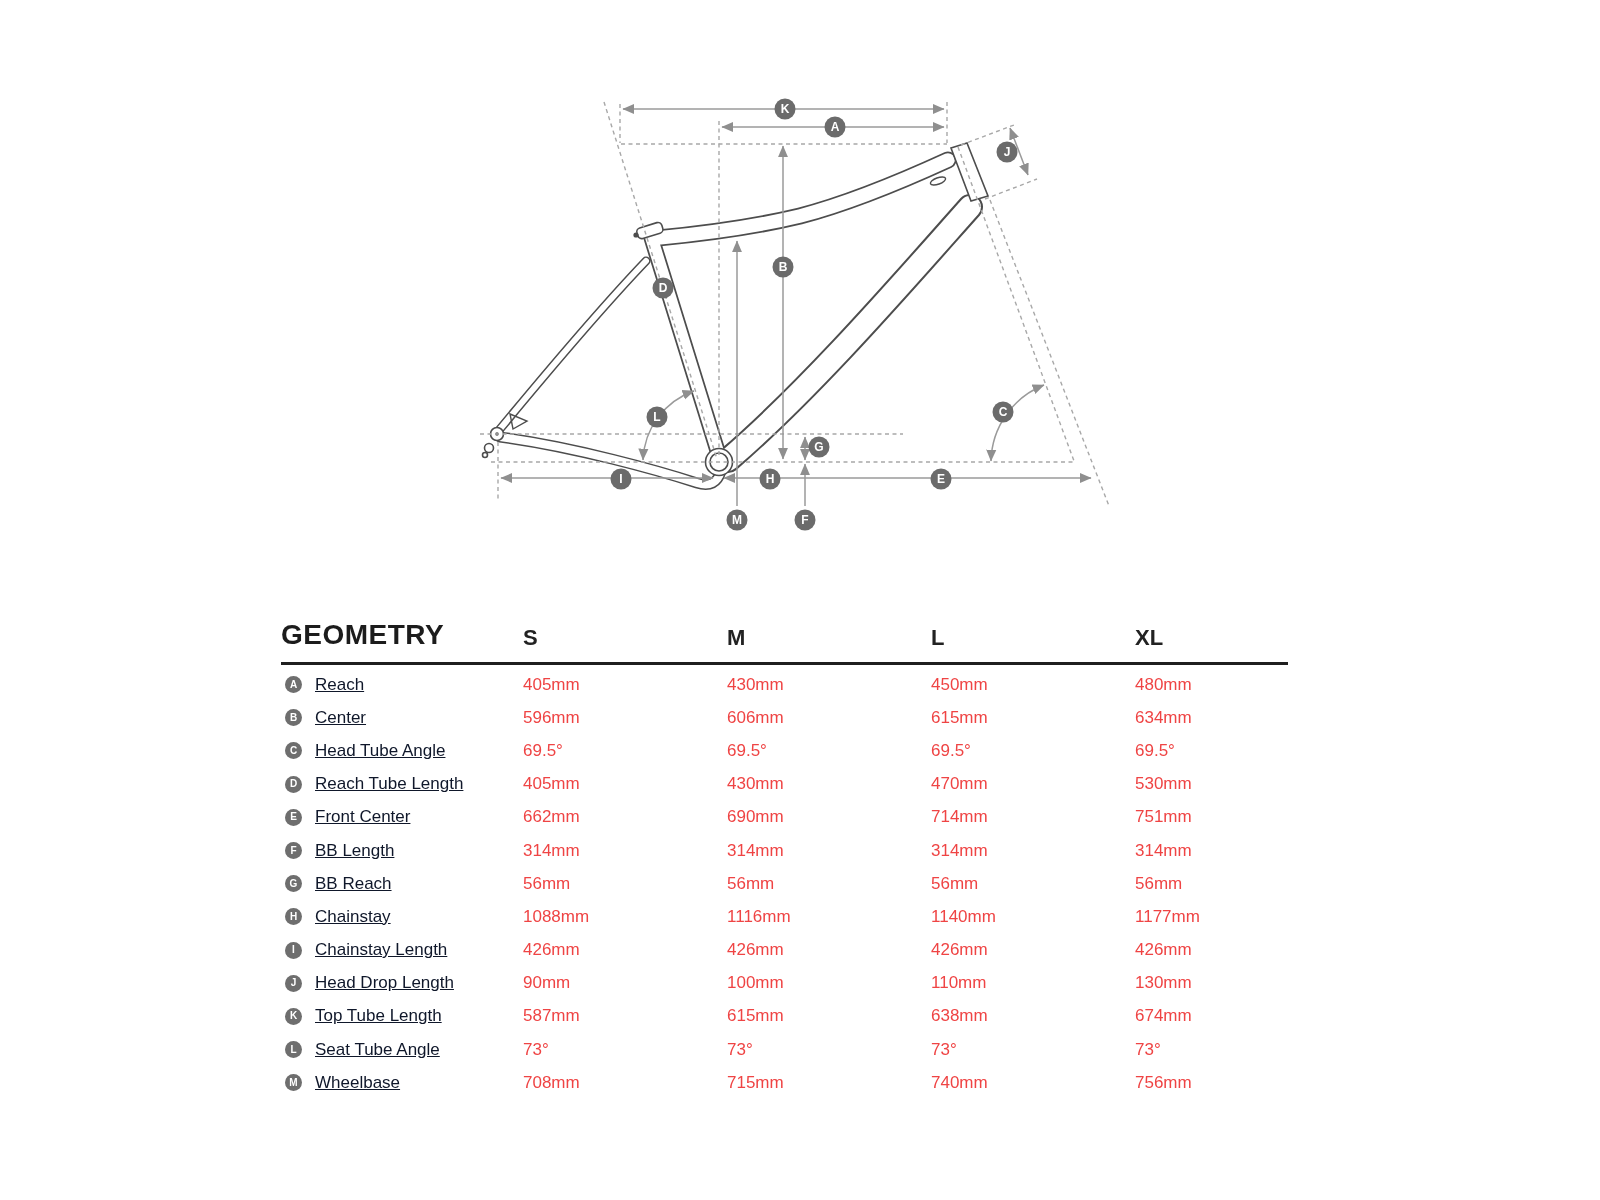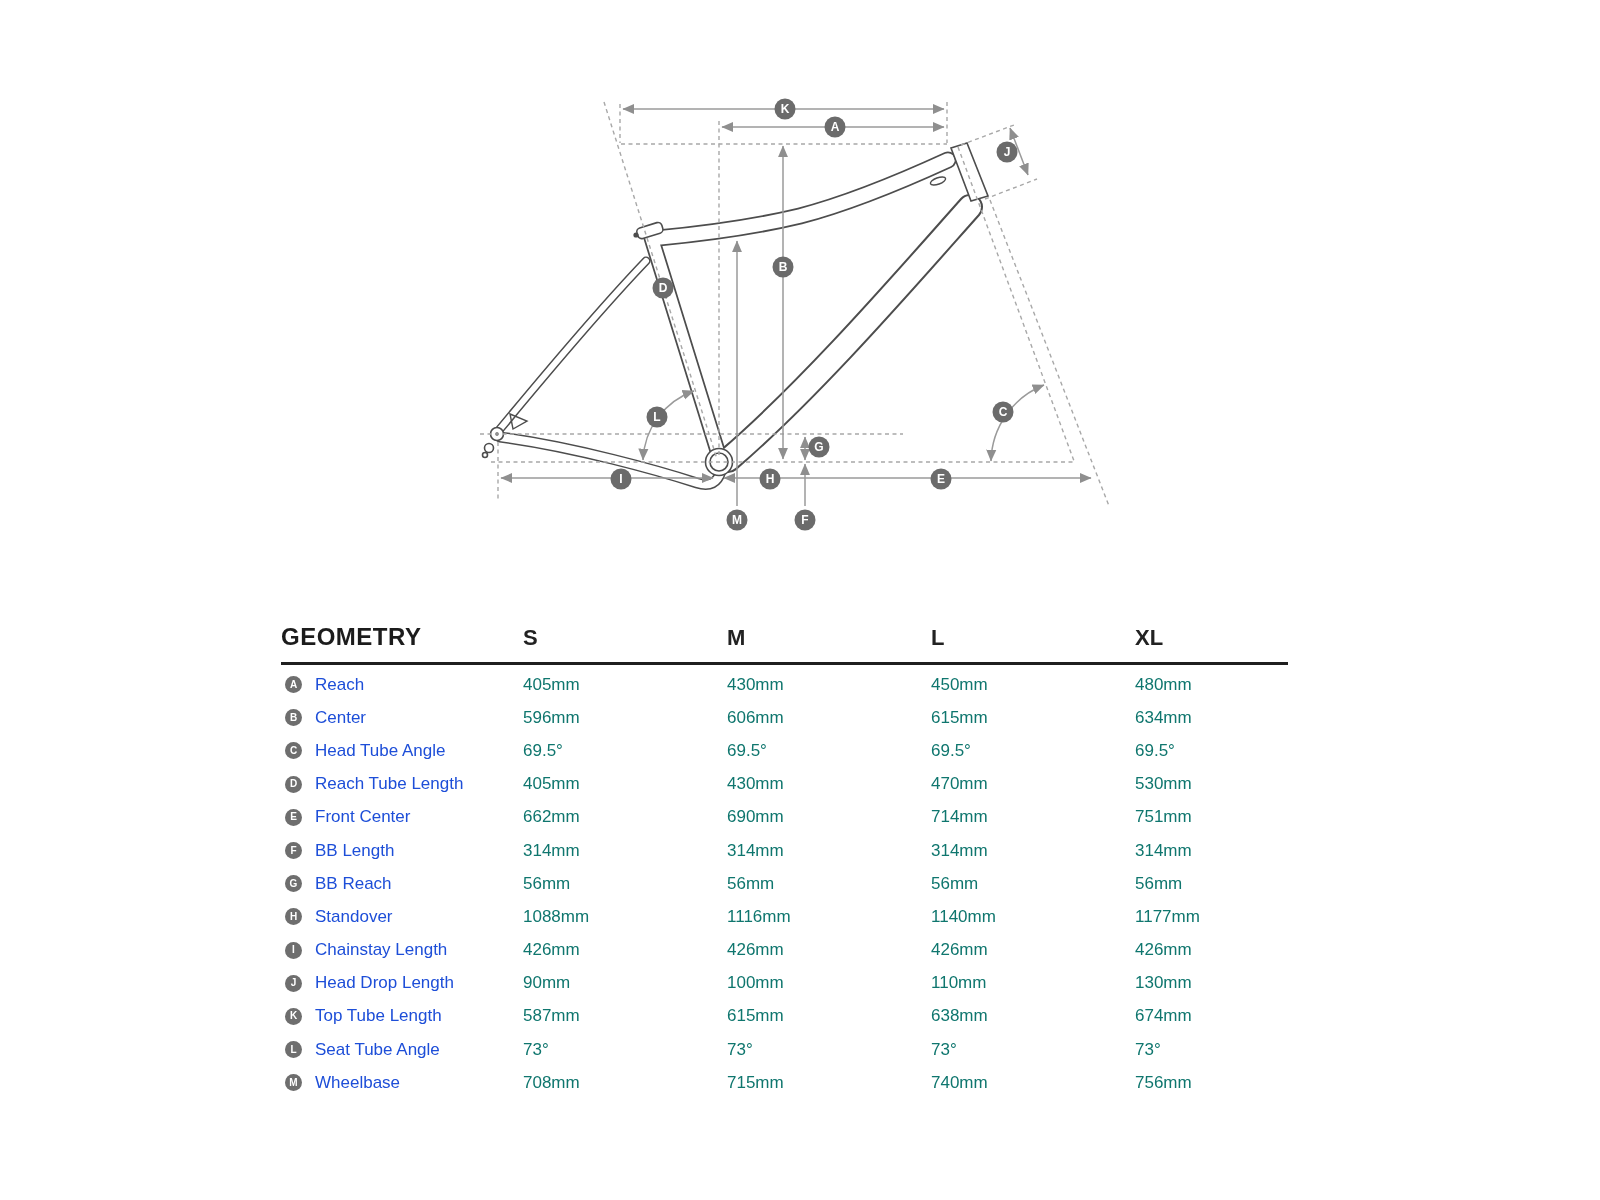--- a/index.html
+++ b/index.html
@@ -16,31 +16,31 @@
   .dash{stroke:#a8a8a8;stroke-width:1.4;fill:none;stroke-dasharray:4 3.5;}
   .dim{stroke:#9a9a9a;stroke-width:1.5;fill:none;}
   .badge-c{fill:#6b6b6b;}
   .badge-t{fill:#ffffff;font-family:"Liberation Sans",sans-serif;font-size:12px;font-weight:bold;
            text-anchor:middle;}
 
   
   .geo-table{position:absolute;left:281px;top:606px;width:1007px;color:#2d2d2d;}
   .t-head{display:grid;grid-template-columns:242px 204px 204px 204px 1fr;
           align-items:end;height:45px;padding-bottom:11px;border-bottom:3.5px solid #1f1f1f;}
-  .t-title{font-size:24px;font-weight:bold;letter-spacing:.5px;color:#1c1c1c;}
+  .t-title{font-size:28px;font-weight:bold;letter-spacing:.5px;color:#1c1c1c;}
   .t-col{font-size:22px;font-weight:bold;color:#222222;}
   .t-body{padding-top:3px;}
   .t-row{display:grid;grid-template-columns:242px 204px 204px 204px 1fr;
          align-items:center;height:33.2px;font-size:17px;}
   .row-head{display:flex;align-items:center;}
   .badge-s{width:17px;height:17px;border-radius:50%;background:#6e6e6e;color:#fff;
            font-size:10px;font-weight:bold;display:inline-flex;align-items:center;
            justify-content:center;margin:0 13px 0 4px;flex:0 0 17px;line-height:1;}
-  .row-label{color:#1d4ed8;}
-  .row-value{color:#0f766e;}
+  .row-label{color:#0f172a;text-decoration:underline;}
+  .row-value{color:#ef4444;}
 </style>
 </head>
 <body>
 
 <div class="diagram-wrap">
 <svg width="1600" height="580" viewBox="0 0 1600 580">
   <defs>
     <marker id="arr" viewBox="0 0 8 8" refX="7.6" refY="4" markerWidth="8" markerHeight="8" orient="auto-start-reverse">
       <path d="M0,0.6 L8,4 L0,7.4 Z" fill="#8f8f8f"></path>
     </marker>
@@ -246,21 +246,21 @@
     </div>
     <span class="row-value">56mm</span>
     <span class="row-value">56mm</span>
     <span class="row-value">56mm</span>
     <span class="row-value">56mm</span>
   </div>
 
   <div class="t-row">
     <div class="row-head">
       <span class="badge-s">H</span>
-      <span class="row-label">Standover</span>
+      <span class="row-label">Chainstay</span>
     </div>
     <span class="row-value">1088mm</span>
     <span class="row-value">1116mm</span>
     <span class="row-value">1140mm</span>
     <span class="row-value">1177mm</span>
   </div>
 
   <div class="t-row">
     <div class="row-head">
       <span class="badge-s">I</span>

